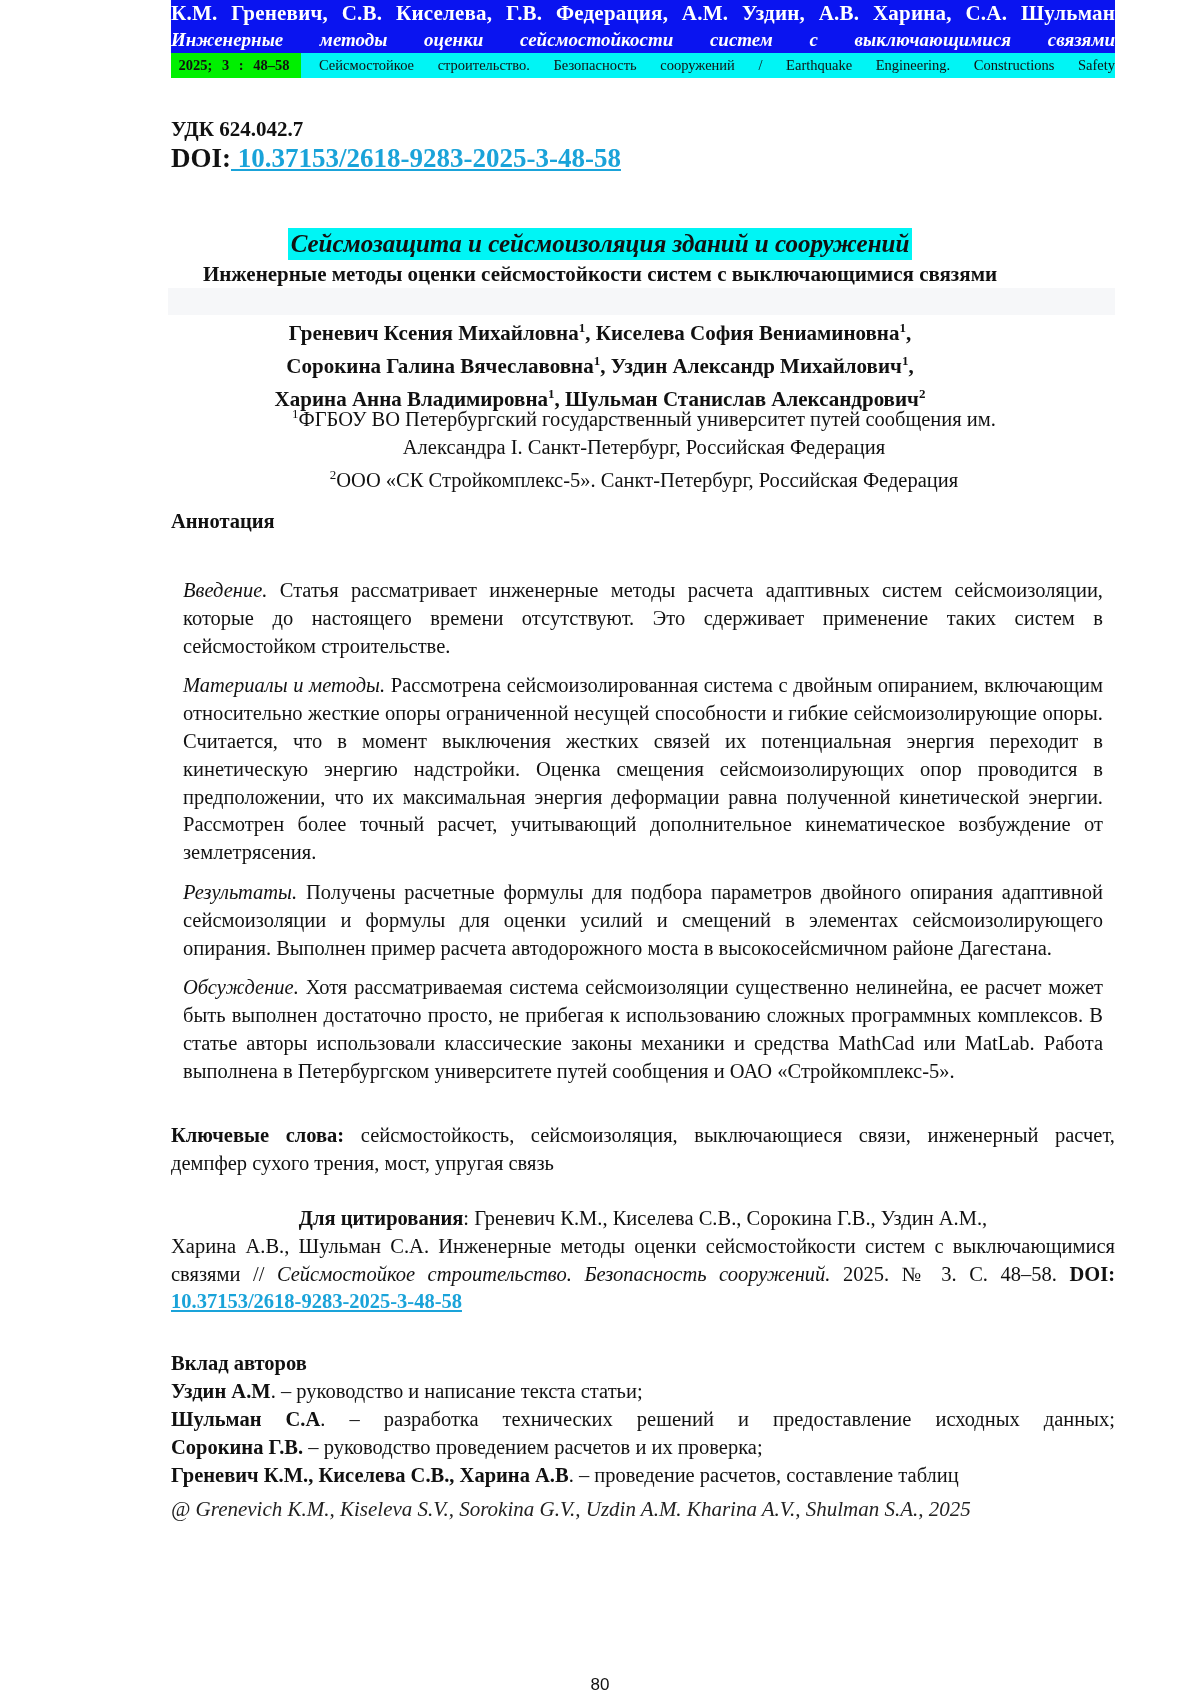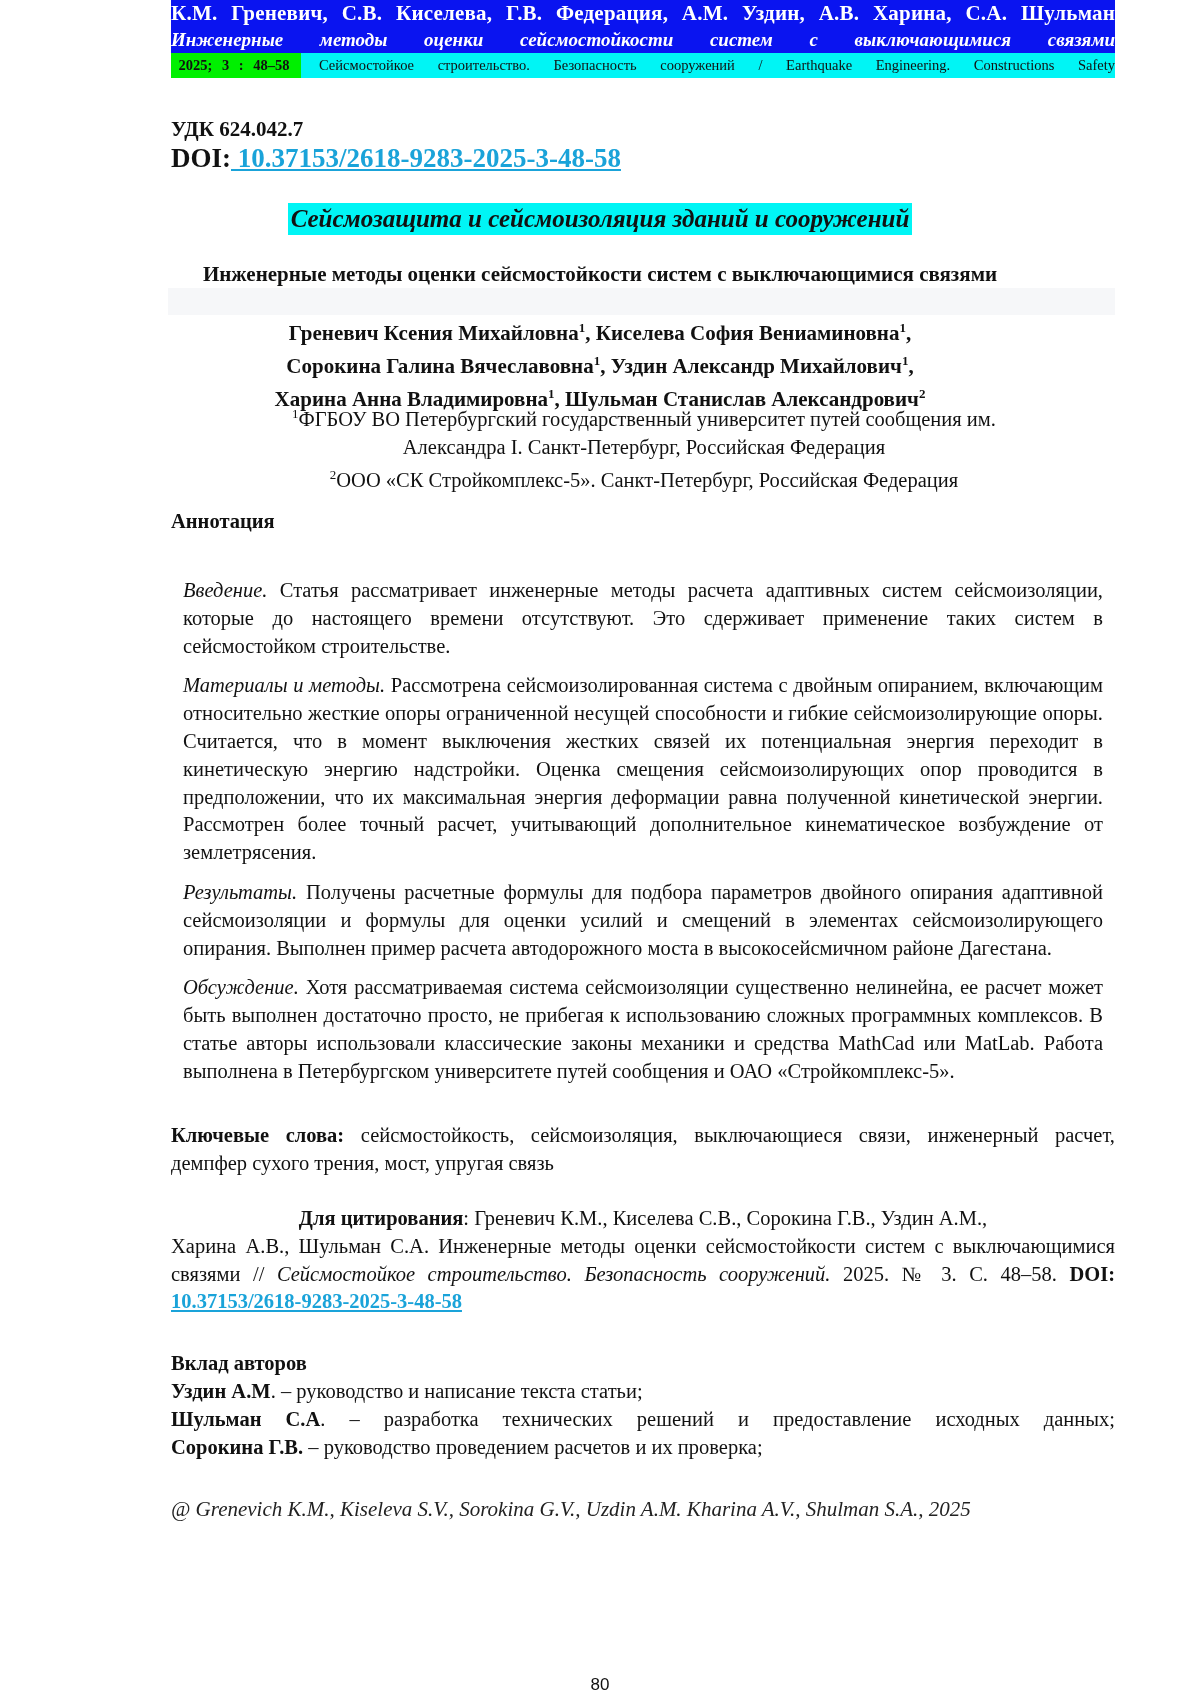--- a/index.html
+++ b/index.html
@@ -19,21 +19,21 @@
                 white-space: nowrap; word-spacing: 6px; text-align: center; }
     .rh-jname { background: #00f5f5; flex: 1; padding-left: 18px; white-space: nowrap; overflow: hidden;
                 text-align: justify; text-align-last: justify; }
 
     .udk { position: absolute; left: 171px; top: 117px; font-weight: bold; font-size: 21px; }
     .doi-line { position: absolute; left: 171px; top: 143px; font-weight: bold; font-size: 27px; }
     .doi-link { color: #1aa3d9; text-decoration: underline; }
 
     .rubric-wrap { position: absolute; left: 0; width: 1200px; top: 203px; text-align: center; }
     .rubric { display: inline-block; background: #00f5f5; font-style: italic; font-weight: bold; font-size: 25px;
-              padding: 0 3px; line-height: 32px; }
+              padding: 0 3px; line-height: 32px; margin-top: 25px; }
 
     .gray-strip { position: absolute; left: 168px; top: 288px; width: 947px; height: 27px; background: #f6f7f9; }
     .article-title { position: absolute; left: 0; width: 1200px; top: 262px; text-align: center;
                      font-weight: bold; font-size: 21px; }
 
     .authors { position: absolute; left: 0; width: 1200px; top: 314px; text-align: center;
                font-weight: bold; font-size: 21px; line-height: 28px; }
     .authors sup, .affil sup { font-size: 13px; }
     .affil { position: absolute; left: 0; width: 1200px; top: 400px; text-align: center;
              font-size: 20.5px; line-height: 28px; padding-left: 44px; }
@@ -108,17 +108,18 @@
 <div class="citation">
   <div class="line1"><b>Для цитирования</b><span>: Греневич К.М., Киселева С.В., Сорокина Г.В., Уздин А.М.,</span></div>
   <div><span>Харина А.В., Шульман С.А. Инженерные методы оценки сейсмостойкости систем с выключающимися связями // </span><em>Сейсмостойкое строительство. Безопасность сооружений.</em><span> 2025. № 3. С. 48–58.  </span><b>DOI:</b><a class="doi-link" style="font-weight:bold;"> 10.37153/2618-9283-2025-3-48-58</a></div>
 </div>
 
 <div class="contrib">
   <p><b>Вклад авторов</b></p>
   <p><b>Уздин А.М</b><span>. – руководство и написание текста статьи;</span></p>
   <p style="text-align-last: justify;"><b>Шульман С.А</b><span>. – разработка технических решений и предоставление исходных данных;</span></p>
   <p><b>Сорокина Г.В.</b><span> – руководство проведением расчетов и их проверка;</span></p>
+  <p><b>Греневич К.М., Киселева С.В., Харина А.В</b><span>. – проведение расчетов, составление таблиц</span></p>
 </div>
 
 <div class="copyright">@ Grenevich K.M., Kiseleva S.V., Sorokina G.V., Uzdin A.M. Kharina A.V., Shulman S.A., 2025</div>
 
 <div class="page-num">80</div>
 
 </body></html>

